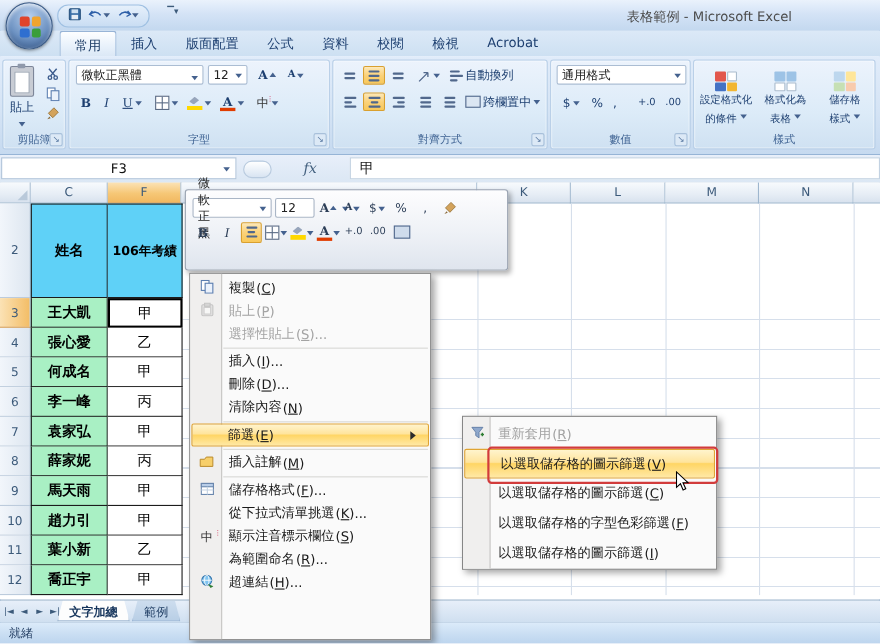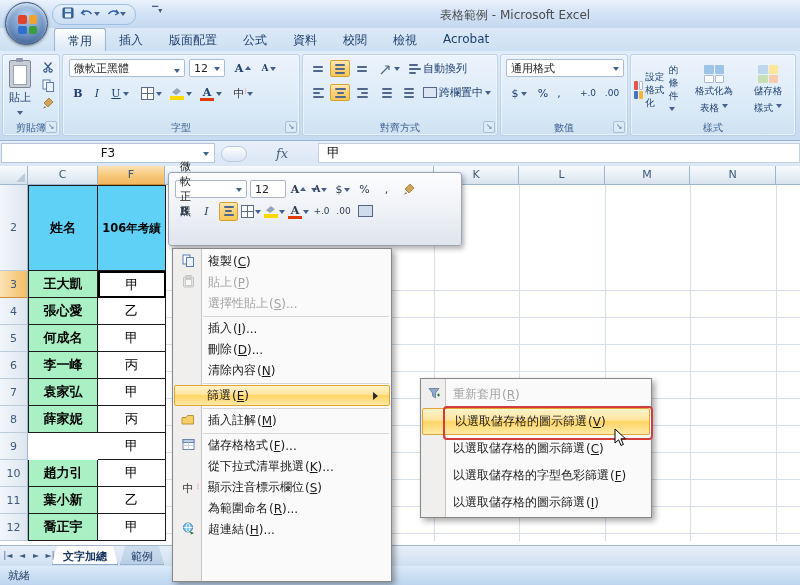--- a/index.html
+++ b/index.html
@@ -2,21 +2,21 @@
 <html><head>
 <meta charset="utf-8">
 <style>
   html,body{margin:0;padding:0;background:#fff;}
   #app{position:relative;width:800px;height:585px;overflow:hidden;background:#fff;
        font-family:"DejaVu Sans","Liberation Sans",sans-serif;font-size:12px;color:#1a1a1a;
        box-shadow:inset 0 0 0 1px #b5cce6;}
   
   .titlebar{position:absolute;left:0;top:0;right:0;height:28px;
     background:linear-gradient(#eaf2fc,#d4e3f6 45%,#c3d8ef);border-bottom:1px solid #b7cde6;}
-  .app-title{position:absolute;left:440px;top:7px;width:280px;text-align:left;color:#4c4c4c;font-size:12px;}
+  .app-title{position:absolute;left:440px;top:7px;width:280px;text-align:right;color:#4c4c4c;font-size:12px;}
   .office-btn{position:absolute;left:5px;top:2px;width:43px;height:43px;border-radius:50%;z-index:26;
     background:radial-gradient(circle at 50% 30%,#b8d0ee,#6d92c2 55%,#2d4e7e 95%);
     box-shadow:inset 0 2px 4px rgba(255,255,255,.8),0 1px 3px rgba(0,0,0,.45);border:1px solid #3c5b85;box-sizing:border-box;}
   .office-logo{position:absolute;left:12px;top:12px;width:19px;height:19px;display:grid;
     grid-template-columns:1fr 1fr;grid-template-rows:1fr 1fr;gap:2px;}
   .office-logo i{border-radius:2px;display:block;}
   .qat{position:absolute;left:52px;top:4px;height:19px;display:flex;align-items:center;gap:6px;padding:0 9px;
     background:linear-gradient(#e6f0fb,#c9ddf3);border:1px solid #9fc0e2;border-radius:10px;}
   .qat-more{position:absolute;left:152px;top:6px;font-size:8px;color:#3c5a7a;}
   
@@ -364,21 +364,21 @@
         </div>
       <div class="rbtn" style="left:34px;top:29px;width:16px;height:18px;">%</div>
       <div class="rbtn" style="left:52px;top:29px;width:12px;height:18px;">,</div>
       <div class="rbtn" style="left:76px;top:29px;width:22px;height:18px;font-size:9px;">+.0</div>
       <div class="rbtn" style="left:100px;top:29px;width:22px;height:18px;font-size:9px;">.00</div>
       <div class="group-label">數值</div>
       <div class="launcher">↘</div>
     </div>
 
     <div class="group" style="left:630px;width:166px;">
-      <div class="rbtn" style="left:3px;top:3px;width:52px;height:64px;font-size:9.5px;">
+      <div class="rbtn" style="left:3px;top:3px;width:52px;height:64px;flex-direction:column;font-size:9.5px;">
         <span class="styico">
             <i style="background:#e2574c"></i>
             <i style="background:#fff;border:1px solid #aabccd"></i>
             <i style="background:#4472c4"></i>
             <i style="background:#f2b632"></i>
           </span>
         <span>設定格式化</span>
         <span><span>的條件</span> <span class="car"></span></span>
       </div>
       <div class="rbtn" style="left:57px;top:3px;width:52px;height:64px;flex-direction:column;font-size:9.5px;">
@@ -458,20 +458,21 @@
     <div class="cell cL green" style="left:28px;top:132px;width:70px;height:27px;">張心愛</div>
     <div class="cell white" style="left:98px;top:132px;width:68px;height:27px;">乙</div>
     <div class="cell cL green" style="left:28px;top:159px;width:70px;height:27px;">何成名</div>
     <div class="cell white" style="left:98px;top:159px;width:68px;height:27px;">甲</div>
     <div class="cell cL green" style="left:28px;top:186px;width:70px;height:27px;">李一峰</div>
     <div class="cell white" style="left:98px;top:186px;width:68px;height:27px;">丙</div>
     <div class="cell cL green" style="left:28px;top:213px;width:70px;height:27px;">袁家弘</div>
     <div class="cell white" style="left:98px;top:213px;width:68px;height:27px;">甲</div>
     <div class="cell cL green" style="left:28px;top:240px;width:70px;height:27px;">薛家妮</div>
     <div class="cell white" style="left:98px;top:240px;width:68px;height:27px;">丙</div>
+    <div class="cell cL green" style="left:28px;top:267px;width:70px;height:27px;">馬天雨</div>
     <div class="cell white" style="left:98px;top:267px;width:68px;height:27px;">甲</div>
     <div class="cell cL green" style="left:28px;top:294px;width:70px;height:27px;">趙力引</div>
     <div class="cell white" style="left:98px;top:294px;width:68px;height:27px;">甲</div>
     <div class="cell cL green" style="left:28px;top:321px;width:70px;height:27px;">葉小新</div>
     <div class="cell white" style="left:98px;top:321px;width:68px;height:27px;">乙</div>
     <div class="cell cL green" style="left:28px;top:348px;width:70px;height:27px;">喬正宇</div>
     <div class="cell white" style="left:98px;top:348px;width:68px;height:27px;">甲</div>
   </div>
 
   <div class="minibar">

